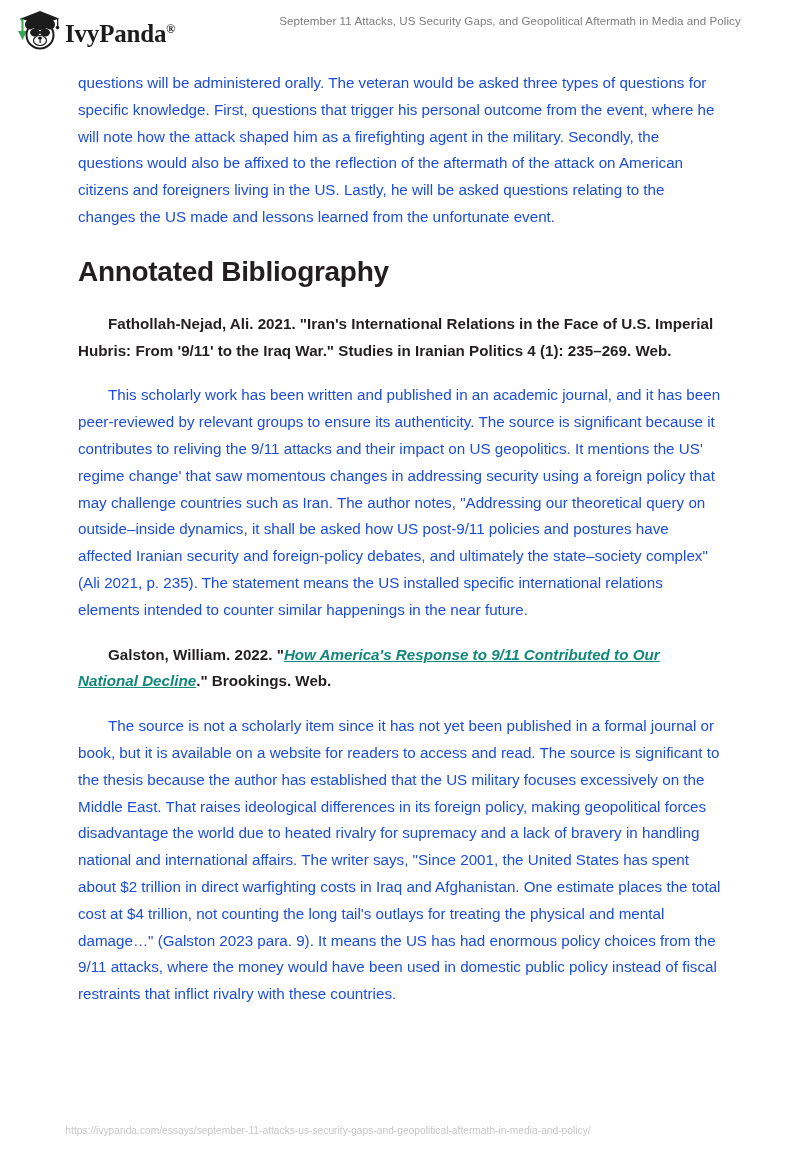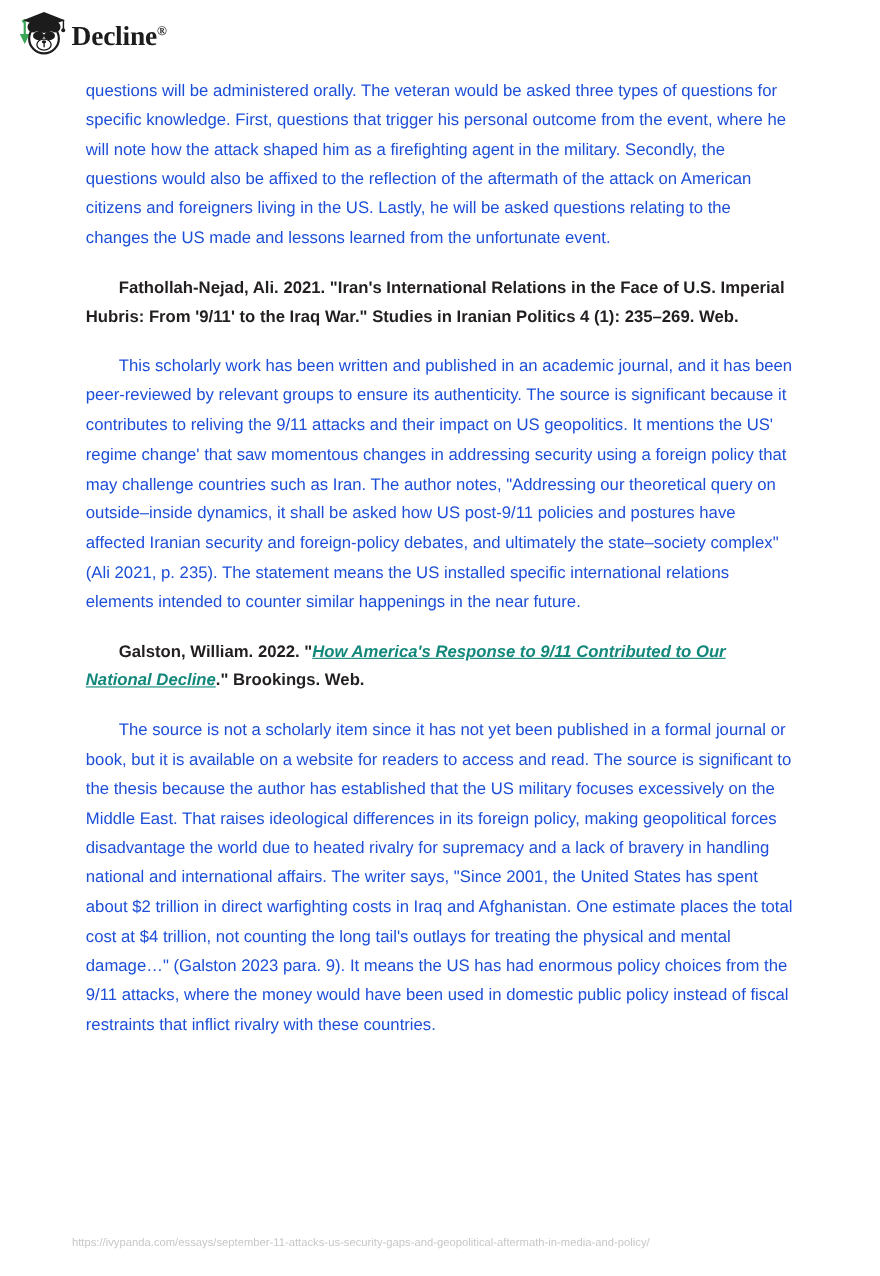--- a/index.html
+++ b/index.html
@@ -160,29 +160,31 @@
 
         <ellipse cx="52" cy="63" rx="13" ry="10" fill="#ffffff" stroke="#1c1c1c" stroke-width="2.4"></ellipse>
         <ellipse cx="52" cy="58" rx="4" ry="3" fill="#1c1c1c"></ellipse>
         <rect x="51" y="58" width="2.4" height="10" fill="#1c1c1c"></rect>
 
         <polygon points="52,4 90,19 52,33 14,19" fill="#1c1c1c"></polygon>
         <path d="M36 25 L36 37 Q52 47 68 37 L68 25 Z" fill="#1c1c1c"></path>
         <rect x="86" y="18" width="2.6" height="17" fill="#1c1c1c"></rect>
         <circle cx="87" cy="37" r="3.6" fill="#1c1c1c"></circle>
       </svg>
-      <div class="brand-name"><span>Decline</span><span class="brand-reg">®</span></div>
+      <div class="brand-name"><span>IvyPanda</span><span class="brand-reg">®</span></div>
     </div>
 
+    <div class="doc-title">September 11 Attacks, US Security Gaps, and Geopolitical Aftermath in Media and Policy</div>
   </div>
 
   <div class="content">
 
     <p class="body-text"><span>questions will be administered orally. The veteran would be asked three types of questions for specific knowledge. First, questions that trigger his personal outcome from the event, where he will note how the attack shaped him as a firefighting agent in the military. Secondly, the questions would also be affixed to the reflection of the aftermath of the attack on American citizens and foreigners living in the US. Lastly, he will be asked questions relating to the changes the US made and lessons learned from the unfortunate event.</span></p>
 
+    <h2 class="section-heading">Annotated Bibliography</h2>
 
     <p class="citation"><span class="indent"></span><span>Fathollah-Nejad, Ali. 2021. "Iran's International Relations in the Face of U.S. Imperial Hubris: From '9/11' to the Iraq War." </span><span class="italic">Studies in Iranian Politics</span><span> 4 (1): 235–269. Web.</span></p>
 
     <p class="body-text"><span class="indent"></span><span>This scholarly work has been written and published in an academic journal, and it has been peer-reviewed by relevant groups to ensure its authenticity. The source is significant because it contributes to reliving the 9/11 attacks and their impact on US geopolitics. It mentions the US' regime change' that saw momentous changes in addressing security using a foreign policy that may challenge countries such as Iran. The author notes, "Addressing our theoretical query on outside–inside dynamics, it shall be asked how US post-9/11 policies and postures have affected Iranian security and foreign-policy debates, and ultimately the state–society complex" (Ali 2021, p. 235). The statement means the US installed specific international relations elements intended to counter similar happenings in the near future.</span></p>
 
     <p class="citation"><span class="indent"></span><span>Galston, William. 2022. "</span><a class="src-link">How America's Response to 9/11 Contributed to Our National Decline</a><span>." Brookings. Web.</span></p>
 
     <p class="body-text"><span class="indent"></span><span>The source is not a scholarly item since it has not yet been published in a formal journal or book, but it is available on a website for readers to access and read. The source is significant to the thesis because the author has established that the US military focuses excessively on the Middle East. That raises ideological differences in its foreign policy, making geopolitical forces disadvantage the world due to heated rivalry for supremacy and a lack of bravery in handling national and international affairs. The writer says, "Since 2001, the United States has spent about $2 trillion in direct warfighting costs in Iraq and Afghanistan. One estimate places the total cost at $4 trillion, not counting the long tail's outlays for treating the physical and mental damage…" (Galston 2023 para. 9). It means the US has had enormous policy choices from the 9/11 attacks, where the money would have been used in domestic public policy instead of fiscal restraints that inflict rivalry with these countries.</span></p>
 
   </div>

